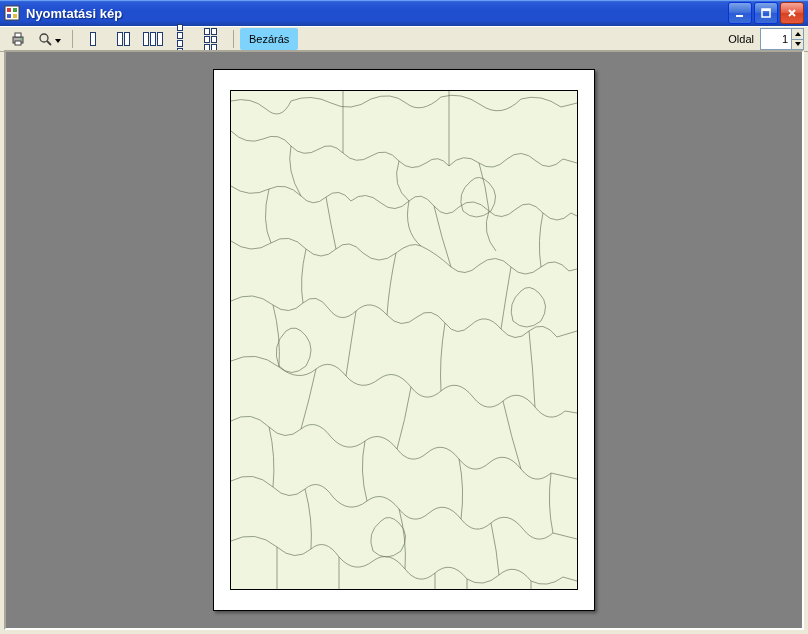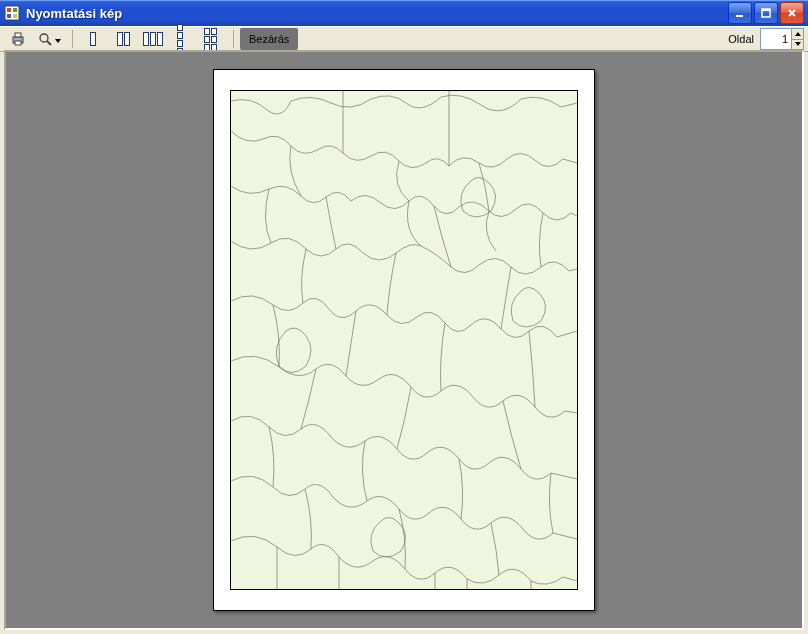--- a/index.html
+++ b/index.html
@@ -13,21 +13,21 @@
     border:1px solid #0831d9;background:linear-gradient(to bottom,#7ba4e9,#3b6cd5 50%,#2a5bd7 51%,#3b6cd5);color:#fff;cursor:default;}
   .win-btn.close{background:linear-gradient(to bottom,#f5a79c,#e6583c 50%,#d44222 51%,#e6583c);border-color:#a12f13;}
   .win-btn svg{pointer-events:none;}
   .toolbar{height:24px;background:#ece9d8;border-top:1px solid #fff;border-bottom:1px solid #aca899;
     display:flex;align-items:center;padding:0 4px;gap:2px;}
   .tb-sep{width:1px;height:18px;background:#aca899;margin:0 4px;}
   .tb-btn{height:20px;min-width:20px;padding:0 3px;display:inline-flex;align-items:center;justify-content:center;
     border:1px solid transparent;border-radius:2px;cursor:default;}
   .tb-btn .pages-icon{display:inline-flex;gap:1px;}
   .tb-btn .pages-icon span{width:4px;height:12px;background:#fff;border:1px solid #1f3a6e;}
-  .tb-btn.textbtn{font-size:11px;color:#000;padding:0 8px; background:#737373;border:1px solid transparent;}
+  .tb-btn.textbtn{font-size:11px;color:#000;padding:0 8px; background:#7dd3fc;border:1px solid transparent;}
   .toolbar .spacer{flex:1;}
   .page-label{color:#000;margin-right:4px;}
   .page-spin{display:inline-flex;align-items:stretch;height:20px;border:1px solid #7f9db9;background:#fff;}
   .page-spin input{width:24px;border:none;outline:none;text-align:right;font-size:11px;padding:0 3px;font-family:inherit;}
   .spin-btns{display:flex;flex-direction:column;width:12px;}
   .spin-btn{flex:1;border-left:1px solid #7f9db9;background:#ece9d8;display:flex;align-items:center;justify-content:center;}
   .spin-btn + .spin-btn{border-top:1px solid #7f9db9;}
   .content{position:absolute;top:50px;left:4px;right:4px;bottom:4px;background:#808080;
     border:2px solid;border-color:#aca899 #fff #fff #aca899;display:flex;align-items:center;justify-content:center;}
   .page{width:380px;height:540px;background:#fff;border:1px solid #000;box-shadow:2px 2px 3px rgba(0,0,0,0.4);

